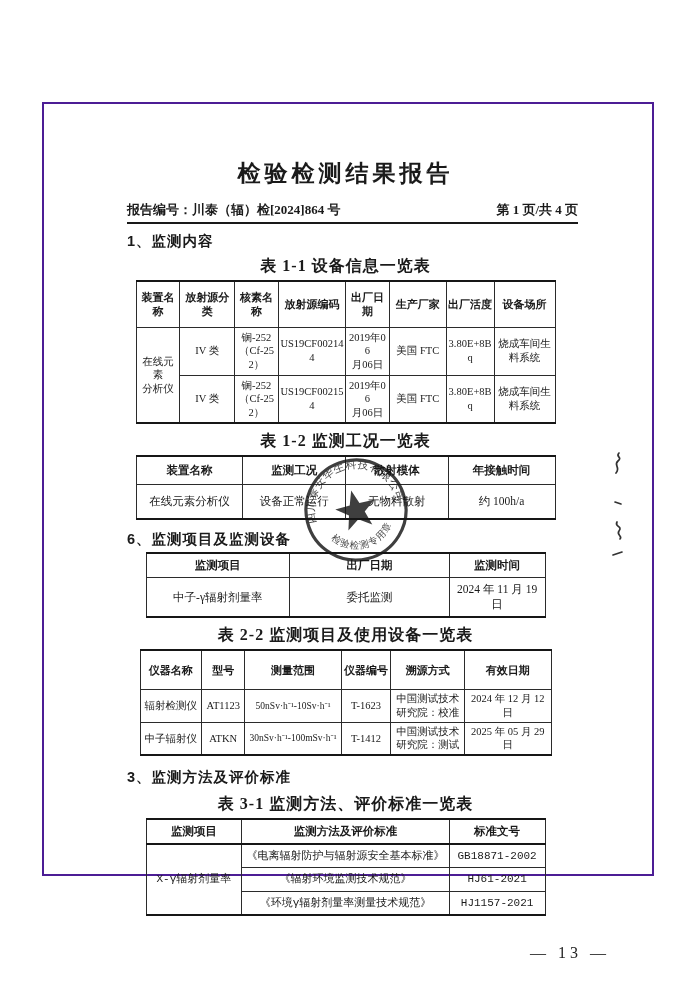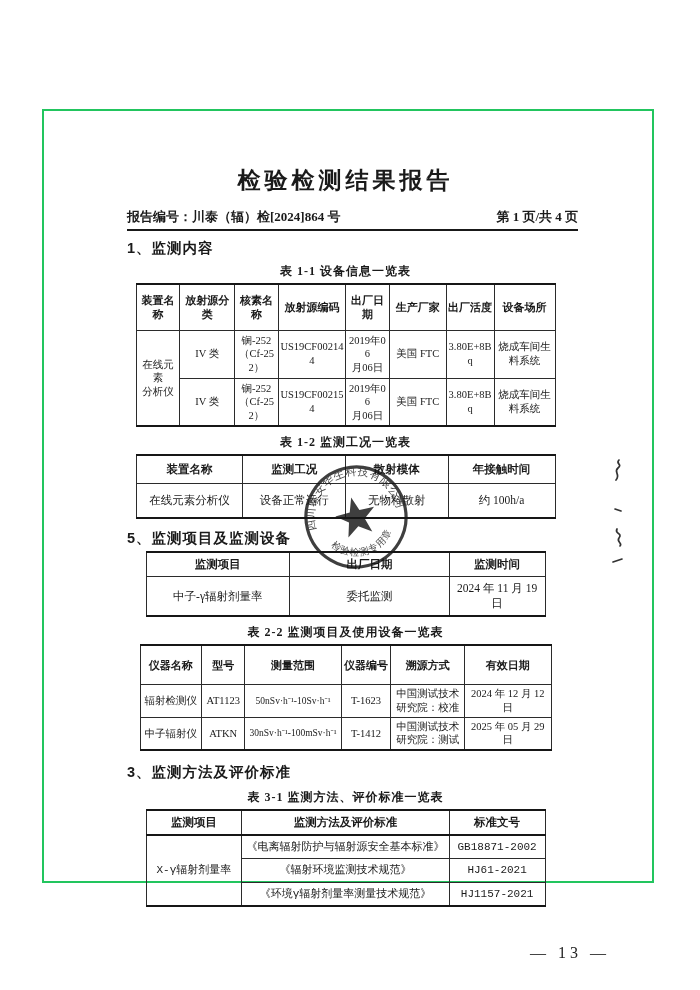--- a/index.html
+++ b/index.html
@@ -1,21 +1,21 @@
 <!DOCTYPE html>
 <html><head>
 <meta charset="utf-8">
 <style>
   html,body { margin:0; padding:0; }
   body { width:700px; height:990px; background:#ffffff; font-family:"Liberation Serif", serif; color:#1a1a1a; }
   .canvas { position:relative; width:700px; height:990px; background:#ffffff; overflow:hidden; }
 
   .frame {
-    position:absolute; left:42px; top:109px; width:612px; height:774px;
-    border:2px solid #22c55e; background:#ffffff;
+    position:absolute; left:42px; top:102px; width:612px; height:774px;
+    border:2px solid #4c1d95; background:#ffffff;
     padding:54px 66px 0 61px; box-sizing:border-box;
   }
 
   .doc-title {
     margin:0; text-align:center;
     font-family:"Liberation Sans", sans-serif;
     font-size:23px; font-weight:700; letter-spacing:4px;
   }
 
   .report-line {
@@ -31,21 +31,21 @@
     font-size:14.5px; font-weight:700; letter-spacing:1px;
   }
 
   .para {
     margin:6px 0 0 0; text-indent:48px; text-align:justify;
     font-size:13.5px; line-height:1.45;
   }
 
   .tbl-caption {
     margin:5px 0 0 0; text-align:center;
-    font-size:12px; font-weight:700; letter-spacing:1px;
+    font-size:16px; font-weight:700; letter-spacing:1px;
   }
 
   table.doc {
     border-collapse:collapse; margin:3px auto 0 auto; table-layout:fixed;
   }
   table.doc th, table.doc td {
     border:1px solid #2b2b2b; text-align:center; vertical-align:middle;
     white-space:pre-line; word-break:break-all; line-height:1.3;
   }
   table.doc th { font-weight:700; }
@@ -184,21 +184,21 @@
       <tbody>
         <tr>
           <td>在线元素分析仪</td>
           <td>设备正常运行</td>
           <td>无物料散射</td>
           <td>约 100h/a</td>
         </tr>
       </tbody>
     </table>
 
-    <div class="sec-heading gap-h2">5、监测项目及监测设备</div>
+    <div class="sec-heading gap-h2">6、监测项目及监测设备</div>
 
     <table class="doc t21">
       <colgroup>
           <col style="width:36%">
           <col style="width:40%">
           <col style="width:24%">
         </colgroup>
       <thead>
         <tr>
           <th>监测项目</th>

